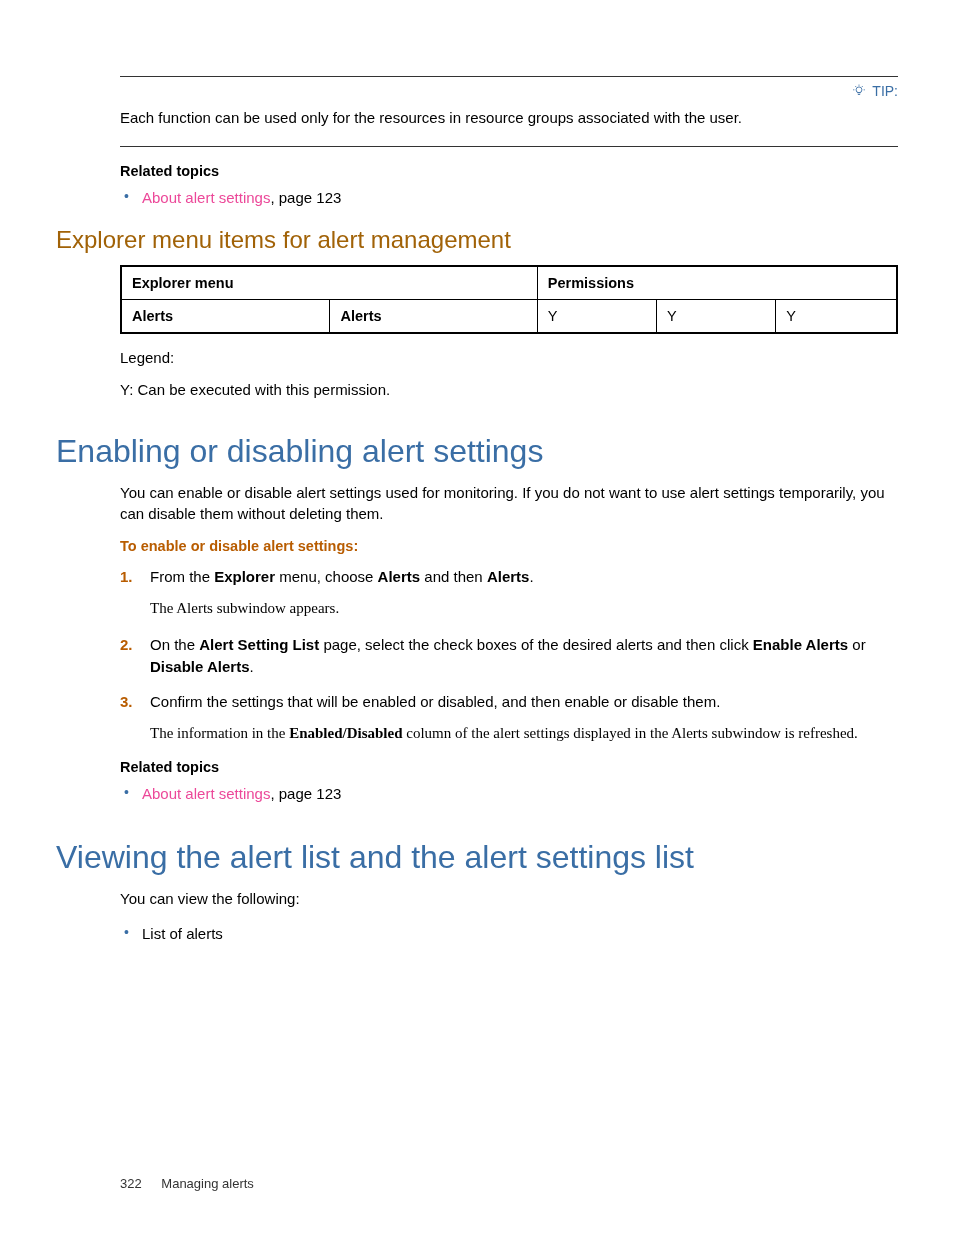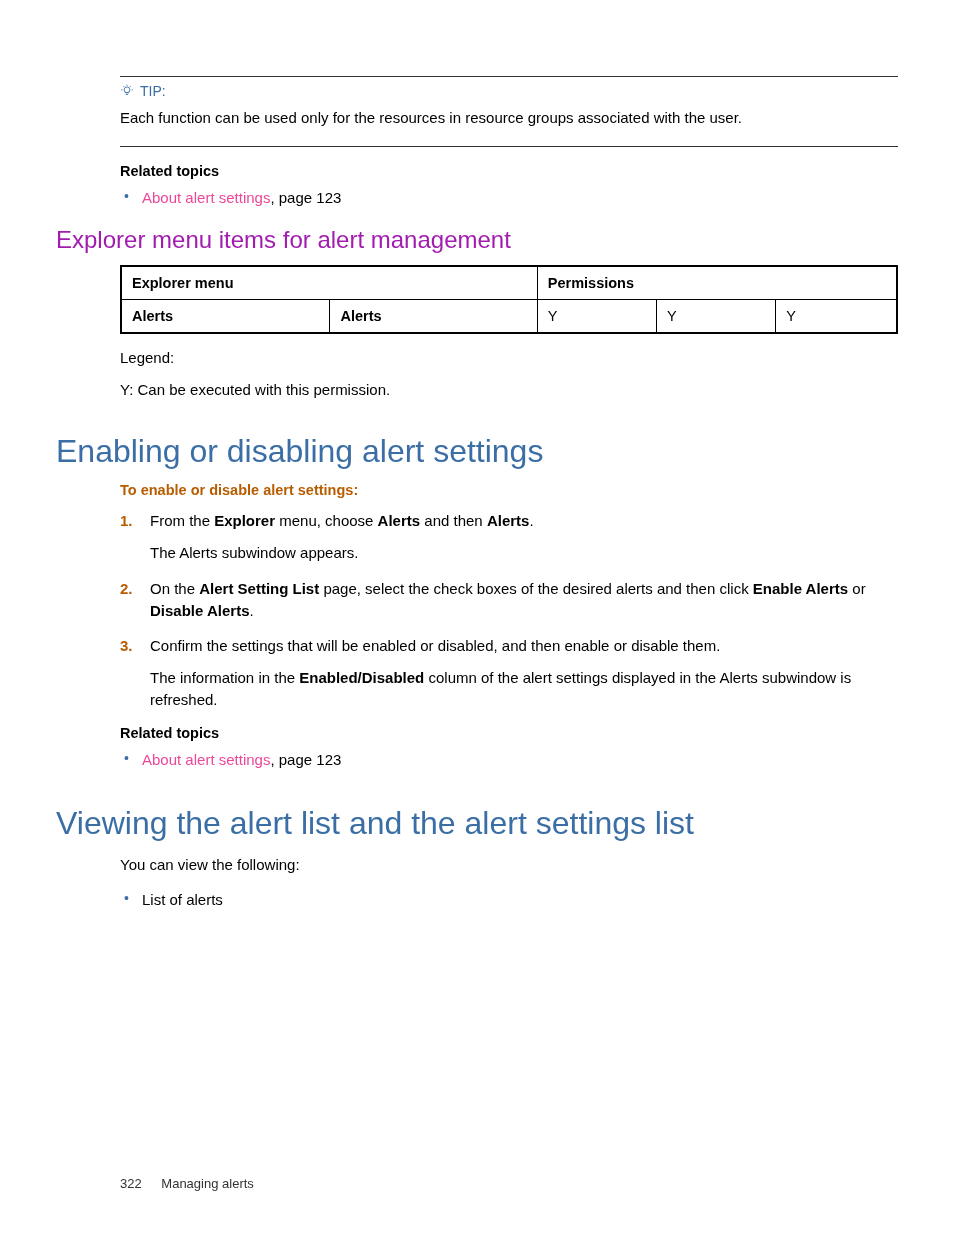--- a/index.html
+++ b/index.html
@@ -18,21 +18,21 @@
     min-height: 1235px;
   }
   .tip-box {
     border-top: 1px solid #333;
     border-bottom: 1px solid #333;
     margin-left: 64px;
     margin-right: 0;
     padding: 6px 0 18px 0;
     margin-bottom: 16px;
   }
-  .tip-row { display: flex; align-items: flex-start; gap: 6px; }
+  .tip-row { display: flex; align-items: flex-start; gap: 6px; justify-content: flex-end; }
   .tip-icon {
     color: #3a6ea5;
     font-size: 14px;
     line-height: 18px;
     margin-top: 1px;
     flex: 0 0 auto;
   }
   .tip-label { color: #3a6ea5; font-size: 14px; }
   .tip-text { margin: 6px 0 0 0; line-height: 1.35; }
   .related-heading {
@@ -51,21 +51,21 @@
     content: "•";
     position: absolute;
     left: -18px;
     top: 0;
     color: #3a6ea5;
     font-size: 14px;
   }
   .link { color: #ec4899; }
   h2.h2 {
     font-weight: 300;
-    color: #a21caf;
+    color: #a16207;
     font-size: 24px;
     margin: 18px 0 10px 0;
     line-height: 1.2;
   }
   h1.h1 {
     font-weight: 300;
     color: #3a6ea5;
     font-size: 32px;
     margin: 34px 0 12px 0;
     line-height: 1.2;
@@ -105,21 +105,21 @@
     padding-left: 30px;
     margin-bottom: 14px;
     line-height: 1.45;
   }
   ol.steps > li .num {
     position: absolute;
     left: 0; top: 0;
     color: #b85c00;
     font-weight: bold;
   }
-  ol.steps > li .step-sub { margin-top: 10px; }
+  ol.steps > li .step-sub { margin-top: 10px; font-family: Liberation Serif, serif; }
   .italic { font-style: italic; }
   .footer {
     position: absolute;
     bottom: 44px;
     left: 120px;
     font-size: 13px;
     color: #333;
     text-align: right;
   }
   .footer .pn { margin-right: 16px; }
@@ -174,20 +174,21 @@
         <td>Y</td>
       </tr>
     </tbody>
       </table>
   </div>
 
   <p class="legend">Legend:</p>
   <p class="legend">Y: Can be executed with this permission.</p>
 
   <h1 class="h1">Enabling or disabling alert settings</h1>
+  <p class="para para-indent">You can enable or disable alert settings used for monitoring. If you do not want to use alert settings temporarily, you can disable them without deleting them.</p>
 
   <div class="block-indent">
     <p class="steps-heading">To enable or disable alert settings:</p>
     <ol class="steps">
       <li>
         <span class="num">1.</span>
         <span>
           <span>From the </span><b>Explorer</b><span> menu, choose </span><b>Alerts</b><span> and then </span><b>Alerts</b><span>.</span>
         </span>
         <div class="step-sub">The Alerts subwindow appears.</div>

